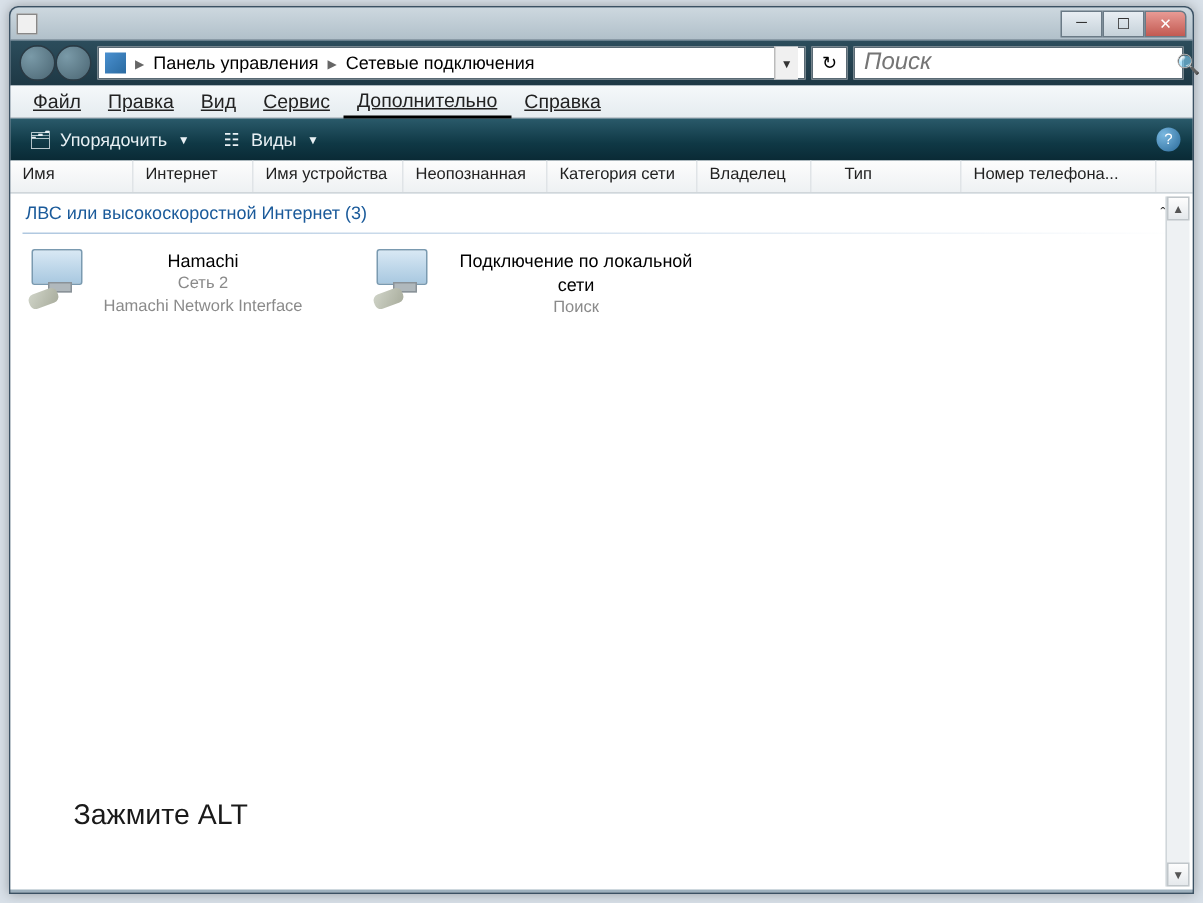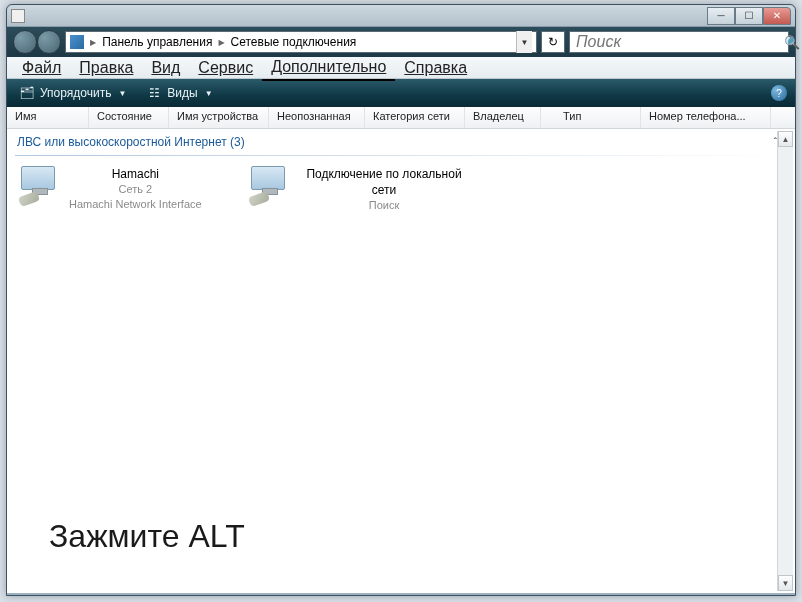--- a/index.html
+++ b/index.html
@@ -22,21 +22,21 @@
 .addr-icon { width: 14px; height: 14px; background: linear-gradient(135deg,#4a90d0,#2a6aa0); }
 .addr-sep { color: #666; font-size: 8px; }
 .addr-text { color: #000; }
 .addr-drop { width: 16px; height: 22px; background: #f0f0f0; border-left: 1px solid #bbb; display:flex; align-items:center; justify-content:center; font-size:8px; color:#333; cursor:pointer; margin-left:auto; }
 .refresh-btn { width: 24px; height: 22px; background: #fff; border: 1px solid #5a6a74; display:flex; align-items:center; justify-content:center; cursor:pointer; }
 .search-field { width: 220px; height: 22px; background: #fff; border: 1px solid #5a6a74; display: flex; align-items: center; padding: 0 6px; }
 .search-input { flex:1; border:none; outline:none; font-size:16px; font-style:italic; color:#888; }
 .search-icon { color:#4a7a9a; font-size:13px; cursor:pointer; }
 
 .menubar { height: 22px; background: linear-gradient(to bottom, #f5f8fa, #e5ecf0); display: flex; align-items: center; padding: 0 6px; border-bottom: 1px solid #c0c8ce; }
-.menuitem { padding: 3px 9px; color: #222; cursor: pointer; font-size:16px; }
+.menuitem { padding: 3px 9px; color: #222; cursor: pointer; font-size:13px; }
 .menuitem.active { border-bottom: 2px solid #000; }
 .menuitem u { text-decoration: underline; }
 
 .toolbar { height: 28px; background: linear-gradient(to bottom, #2a5a6a 0%, #0f3845 60%, #0a2a35 100%); display: flex; align-items: center; padding: 0 8px; gap: 12px; color: #e8f0f4; font-size: 12px; }
 .tbtn { display: flex; align-items: center; gap: 5px; cursor: pointer; padding: 2px 4px; }
 .tbtn-icon { width: 16px; height: 16px; display:flex; align-items:center; justify-content:center; }
 .tbtn .chev { font-size: 8px; margin-left:2px; }
 .help-icon { margin-left: auto; width: 16px; height: 16px; border-radius: 50%; background: radial-gradient(circle at 30% 30%, #7ab8e0, #2a6a9a); color:#fff; display:flex; align-items:center; justify-content:center; font-size:10px; cursor:pointer; }
 
 .columns { height: 22px; background: linear-gradient(to bottom, #fdfdfd, #eef1f3); display: flex; border-bottom: 1px solid #d0d6da; font-size:11px; }
@@ -50,21 +50,21 @@
 .items { display: flex; flex-wrap: wrap; gap: 0; padding: 2px 8px; }
 .item { display: flex; width: 230px; padding: 4px 6px; gap: 8px; align-items:flex-start; }
 .item-icon { width: 40px; height: 36px; flex-shrink:0; position:relative; }
 .monitor { width:34px; height:24px; background: linear-gradient(to bottom,#d8e8f4,#a8c8e0); border:1px solid #7a9ab0; border-radius:2px; position:relative; }
 .monitor::after { content:""; position:absolute; bottom:-6px; left:10px; width:14px; height:5px; background:#b0b8bc; border:1px solid #8a9298; }
 .cable { position:absolute; bottom:-2px; left:-2px; width:20px; height:10px; background:linear-gradient(135deg,#d0d4c8,#a8ac9c); border-radius:4px; transform:rotate(-20deg); }
 .item-text { display:flex; flex-direction:column; line-height:1.35; font-size:12px;text-align:center; }
 .item-name { color:#000; }
 .item-sub { color:#8a8a8a; font-size:11px; }
 
-.overlay-text { position:absolute; bottom:28px; left:36px; font-size:32px; font-family: Arial, sans-serif; color:#1a1a1a; background: #fff; padding: 6px 10px 10px 6px; }
+.overlay-text { position:absolute; bottom:28px; left:36px; font-size:19px; font-family: Arial, sans-serif; color:#1a1a1a; background: #fff; padding: 6px 10px 10px 6px; }
 
 .scrollbar-v { position:absolute; right:2px; top:126px; bottom:4px; width:16px; background:#eef1f3; border-left:1px solid #d0d6da; }
 .scroll-up,.scroll-down { height:16px; background:linear-gradient(#fdfdfd,#e5e9ec); border:1px solid #c0c6ca; display:flex; align-items:center; justify-content:center; font-size:8px; color:#555; cursor:pointer; }
 .scroll-down { position:absolute; bottom:0; left:0; right:0; }
 </style>
 </head>
 <body>
 
 <div class="window">
 
@@ -116,21 +116,21 @@
     <div class="tbtn">
       <span class="tbtn-icon">☷</span>
       <span>Виды</span>
       <span class="chev">▼</span>
     </div>
     <div class="help-icon">?</div>
   </div>
 
   <div class="columns" id="cols">
       <div class="col" style="width: 82px;">Имя</div>
-      <div class="col" style="width: 80px;">Состояние</div>
+      <div class="col" style="width: 80px;">Интернет</div>
       <div class="col" style="width: 100px;">Имя устройства</div>
       <div class="col" style="width: 96px;">Неопознанная</div>
       <div class="col" style="width: 100px;">Категория сети</div>
       <div class="col" style="width: 76px;">Владелец</div>
       <div class="col" style="width: 86px; margin-left: 14px;">Тип</div>
       <div class="col" style="width: 130px;">Номер телефона...</div>
     </div>
 
   <div class="content">
     <div class="group-header">

